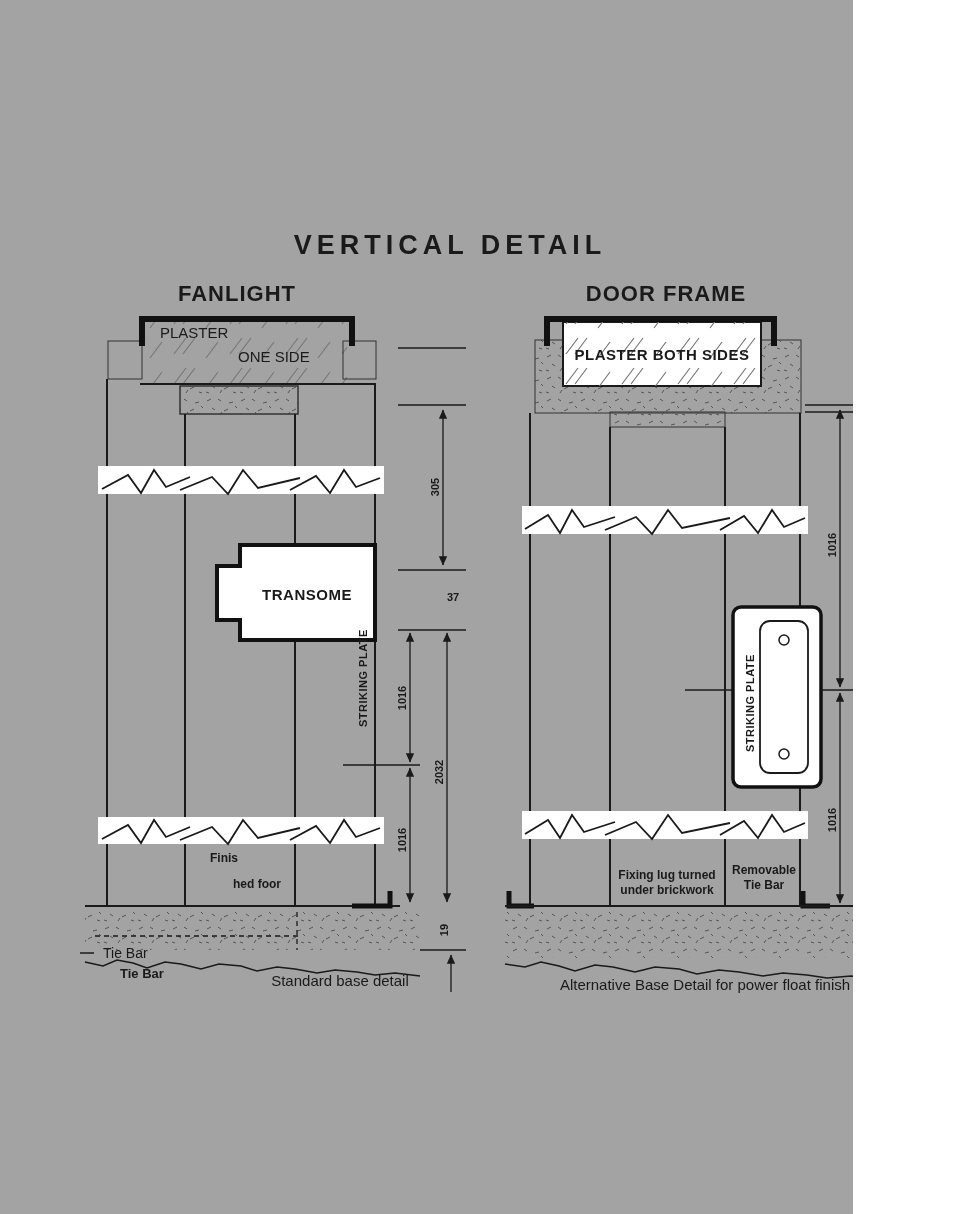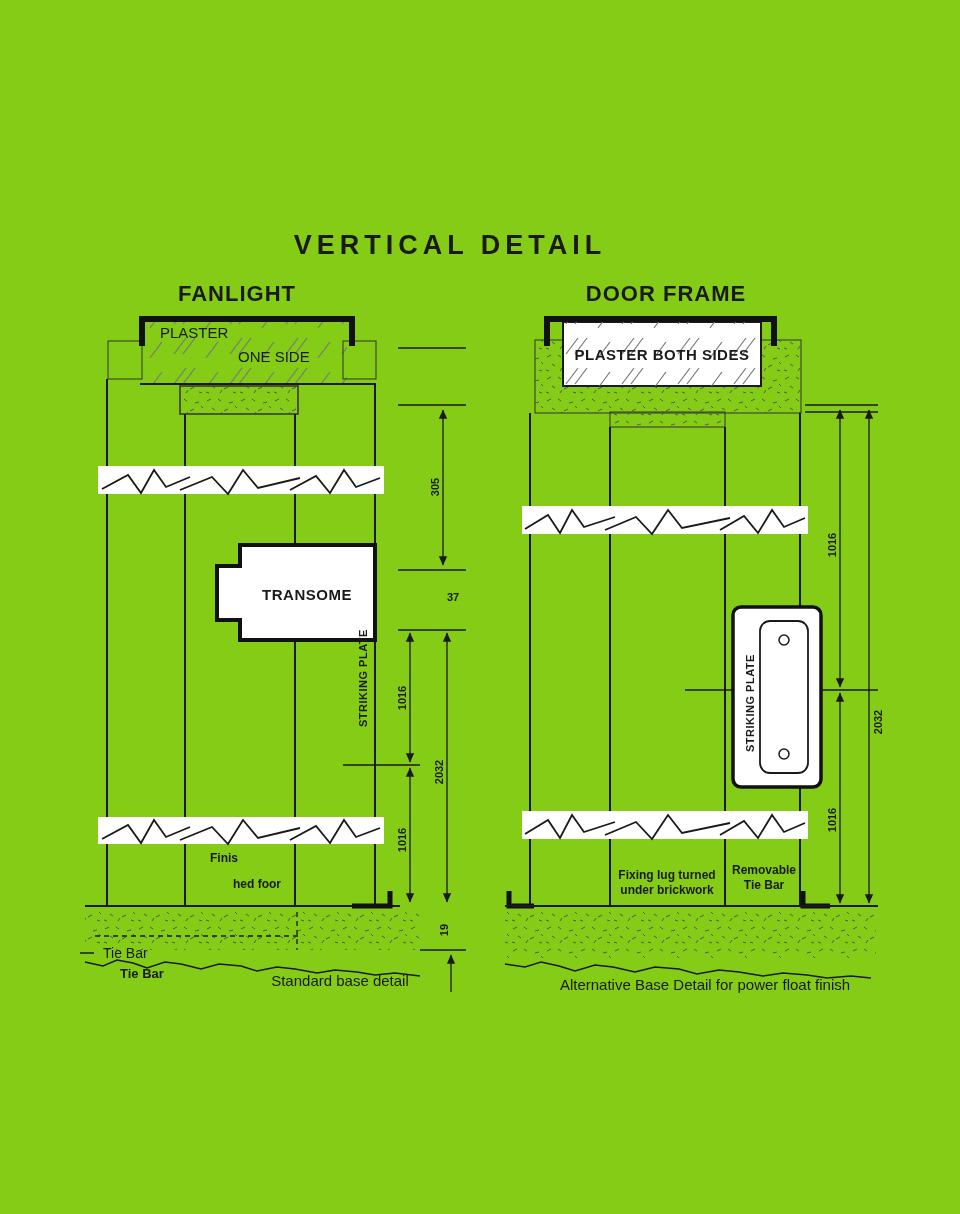--- a/index.html
+++ b/index.html
@@ -1,16 +1,16 @@
 <!DOCTYPE html>
 <html><head>
 <meta charset="utf-8">
 <style>
   html,body{margin:0;padding:0;background:#ffffff;}
-  .canvas{position:relative;width:960px;height:1214px;background:#84cc16;overflow:hidden;}
+  .canvas{position:relative;width:853px;height:1214px;background:#a3a3a3;overflow:hidden;}
   svg{display:block;}
   text{font-family:"Liberation Sans",sans-serif;fill:#1a1a1a;}
   .t-title{font-size:27px;font-weight:bold;letter-spacing:5px;}
   .t-header{font-size:22px;font-weight:bold;letter-spacing:1px;}
   .t-label{font-size:15px;}
   .t-label-b{font-size:15px;font-weight:bold;letter-spacing:.5px;}
   .t-caption{font-size:15px;}
   .t-dim{font-size:11px;font-weight:bold;}
   .t-small-b{font-size:12px;font-weight:bold;}
   .t-tiny-b{font-size:11px;font-weight:bold;letter-spacing:.5px;}

